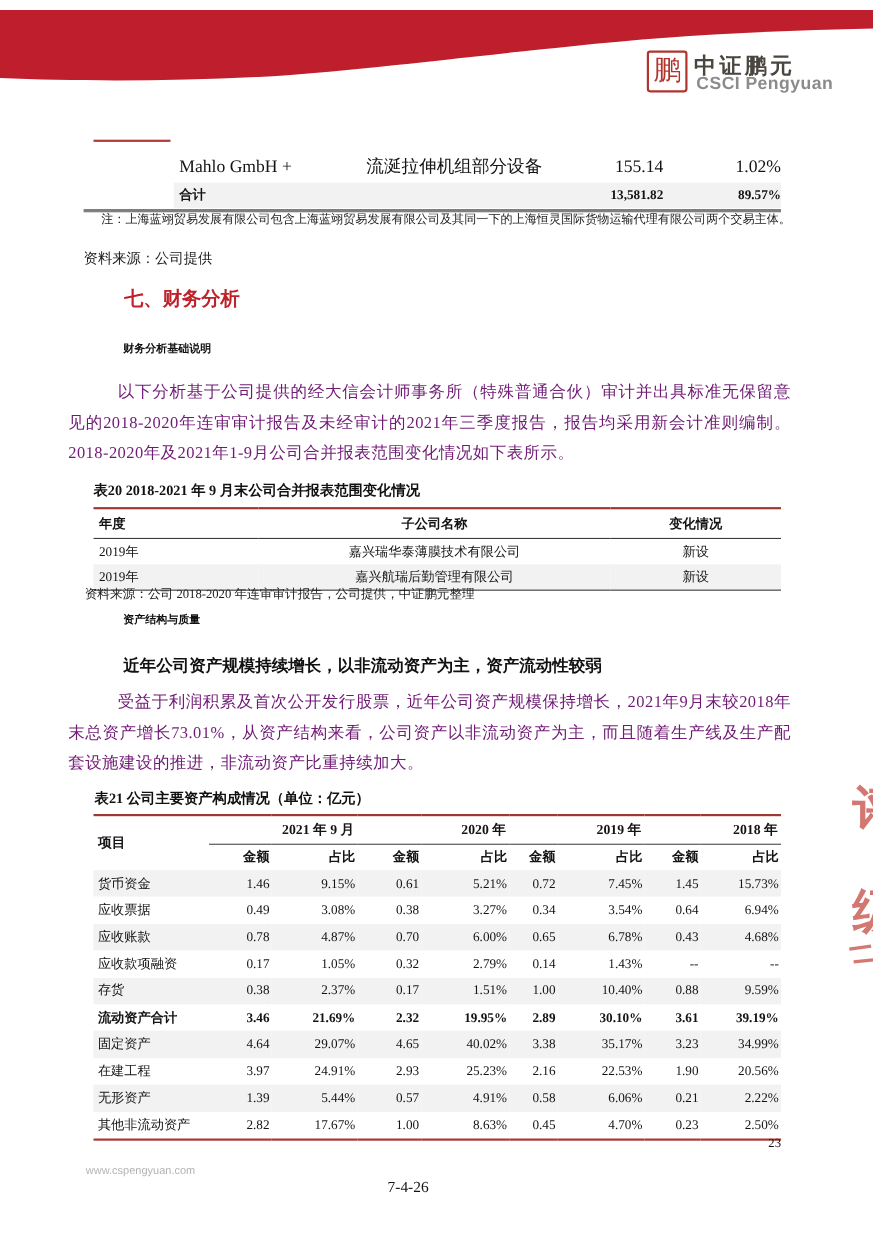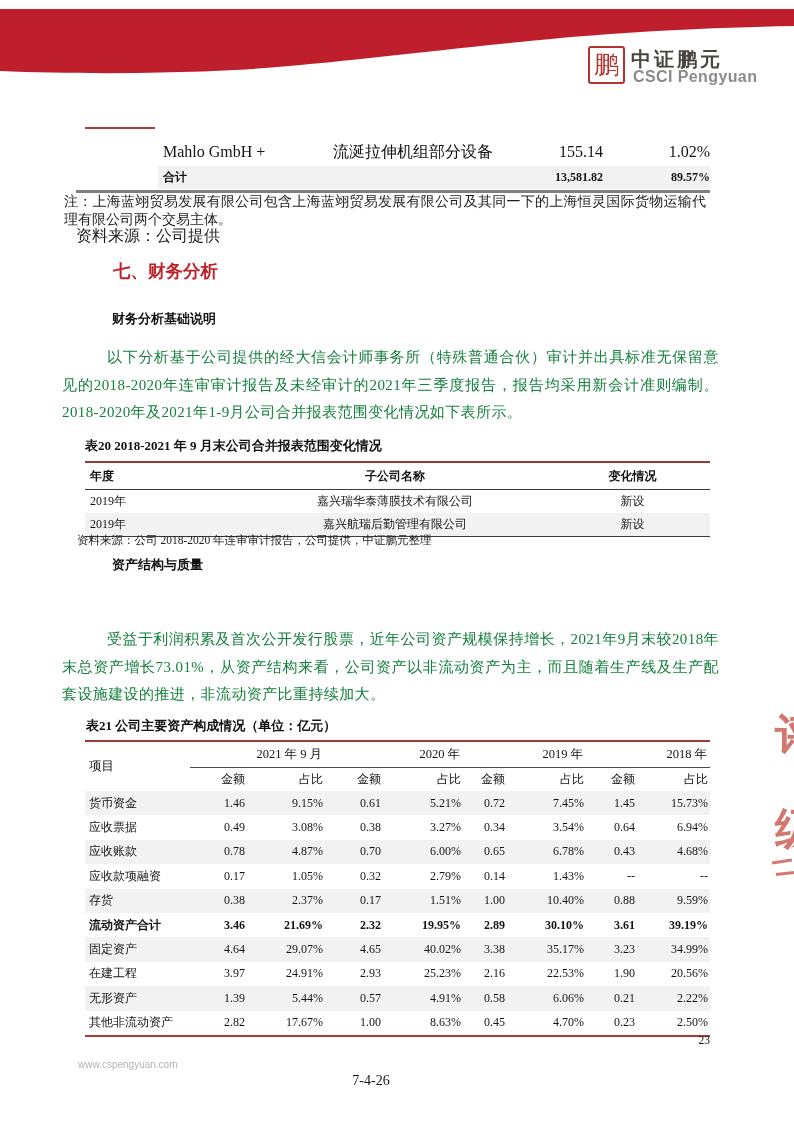--- a/index.html
+++ b/index.html
@@ -19,50 +19,50 @@
 
   
   .frag-line{position:absolute;left:85px;top:127px;width:70px;height:2px;background:#b03a35;}
   .co-row{position:absolute;left:85px;top:140px;width:625px;height:24px;display:grid;
           grid-template-columns:78px 140px 220px 80px 107px;font-size:16px;line-height:24px;}
   .co-total{position:absolute;left:158px;top:166px;width:552px;height:23px;background:#f2f2f2;
             display:grid;grid-template-columns:5px 140px 220px 80px 107px;
             font-size:12px;line-height:23px;font-weight:bold;}
   .cell-l{text-align:left;} .cell-c{text-align:center;} .cell-r{text-align:right;}
   .gray-rule{position:absolute;left:76px;top:190px;width:634px;height:2.5px;background:#7f7f7f;}
-  .note{position:absolute;left:64px;top:193px;width:642px;font-size:14px;line-height:17.5px;
-        text-align:justify;color:#1c1c1c;}
-  .src1{position:absolute;left:76px;top:226px;font-size:16px;color:#1c1c1c;}
+  .note{position:absolute;left:92px;top:193px;width:642px;font-size:11px;line-height:17.5px;
+        text-align:justify;color:#1c1c1c;font-family:Liberation Mono, monospace;}
+  .src1{position:absolute;left:76px;top:226px;font-size:13px;color:#1c1c1c;}
 
   
   .sec-title{position:absolute;left:113px;top:259px;font-size:17.5px;font-weight:bold;color:#bf2129;}
-  .h2{position:absolute;font-size:13px;font-weight:bold;color:#111;}
+  .h2{position:absolute;font-size:10px;font-weight:bold;color:#111;}
   .para{position:absolute;left:62px;width:657px;font-size:15px;line-height:27.5px;
-        text-align:justify;text-indent:45px;letter-spacing:.4px;color:#15803d;}
+        text-align:justify;text-indent:45px;letter-spacing:.4px;color:#701a75;}
   .stmt{position:absolute;left:112px;top:596px;font-size:15px;font-weight:bold;color:#111;}
 
   
   .tbl-title{position:absolute;font-size:13px;font-weight:bold;color:#111;}
 
   
   table{border-collapse:collapse;table-layout:fixed;}
   .t20{position:absolute;left:85px;top:461px;width:625px;font-size:12px;
        border-top:2px solid #9e3832;}
   .t20 th{font-weight:bold;height:24px;}
   .t20 thead tr{border-bottom:1.5px solid #3c3c3c;}
   .t20 td{height:21px;font-weight:normal;}
   .t20 tbody tr:nth-child(even){background:#f2f2f2;}
   .t20 tbody tr:last-child{border-bottom:1.5px solid #3c3c3c;}
   .t20 .c1{text-align:left;padding-left:5px;} .t20 .c2{text-align:center;} .t20 .c3{text-align:center;}
   .src2{position:absolute;left:77px;top:533px;font-size:11.5px;color:#1c1c1c;}
 
   
   .t21{position:absolute;left:85px;top:740px;width:625px;font-size:12px;
        border-top:2px solid #9e3832;border-bottom:2px solid #a83a31;}
-  .t21 th{font-weight:normal;}
+  .t21 th{font-weight:bold;}
   .t21 .yr{height:23px;text-align:right;padding-right:3px;border-bottom:1.2px solid #4a4a4a;font-size:12.5px;}
   .t21 .item-h{text-align:left;padding-left:4px;vertical-align:middle;font-size:12.5px;}
   .t21 thead tr:nth-child(2) th{height:21px;text-align:right;padding-right:2px;}
   .t21 td{height:22.4px;text-align:right;padding-right:2px;}
   .t21 td.item{text-align:left;padding-left:4px;}
   .t21 tbody tr:nth-child(odd){background:#f2f2f2;}
   .t21 tbody tr.bold-row td{font-weight:bold;}
 
   
   .stamp-ch{position:absolute;left:775px;color:#c9564e;font-size:44px;font-weight:bold;opacity:.8;}
@@ -132,20 +132,21 @@
       <tr>
         <td class="c1">2019年</td>
         <td class="c2">嘉兴航瑞后勤管理有限公司</td>
         <td class="c3">新设</td>
       </tr>
     </tbody>
   </table>
   <div class="src2">资料来源：公司 2018-2020 年连审审计报告，公司提供，中证鹏元整理</div>
 
   <div class="h2" style="left:112px;top:556px;">资产结构与质量</div>
+  <div class="stmt">近年公司资产规模持续增长，以非流动资产为主，资产流动性较弱</div>
   <div class="para" style="top:626px;">受益于利润积累及首次公开发行股票，近年公司资产规模保持增长，2021年9月末较2018年末总资产增长73.01%，从资产结构来看，公司资产以非流动资产为主，而且随着生产线及生产配套设施建设的推进，非流动资产比重持续加大。</div>
 
   <div class="tbl-title" style="left:86px;top:717px;">表21 公司主要资产构成情况（单位：亿元）</div>
   <table class="t21">
     <colgroup>
       <col style="width:105px">
         <col style="width:57px">
         <col style="width:78px">
         <col style="width:58px">
       <col style="width:80px">

